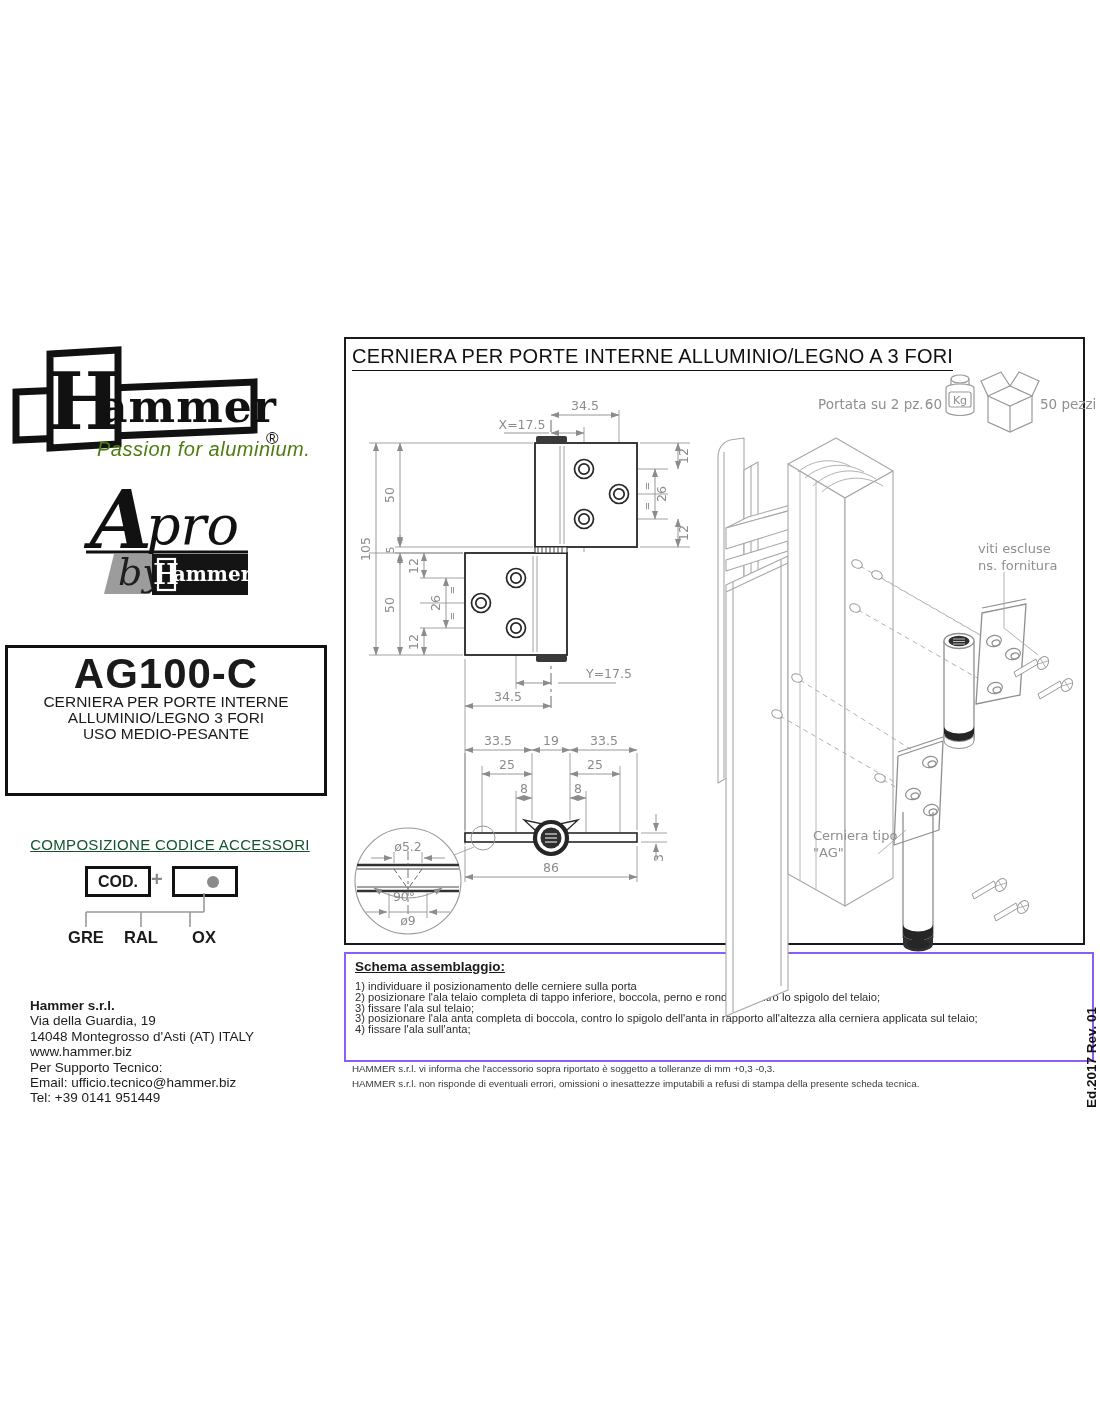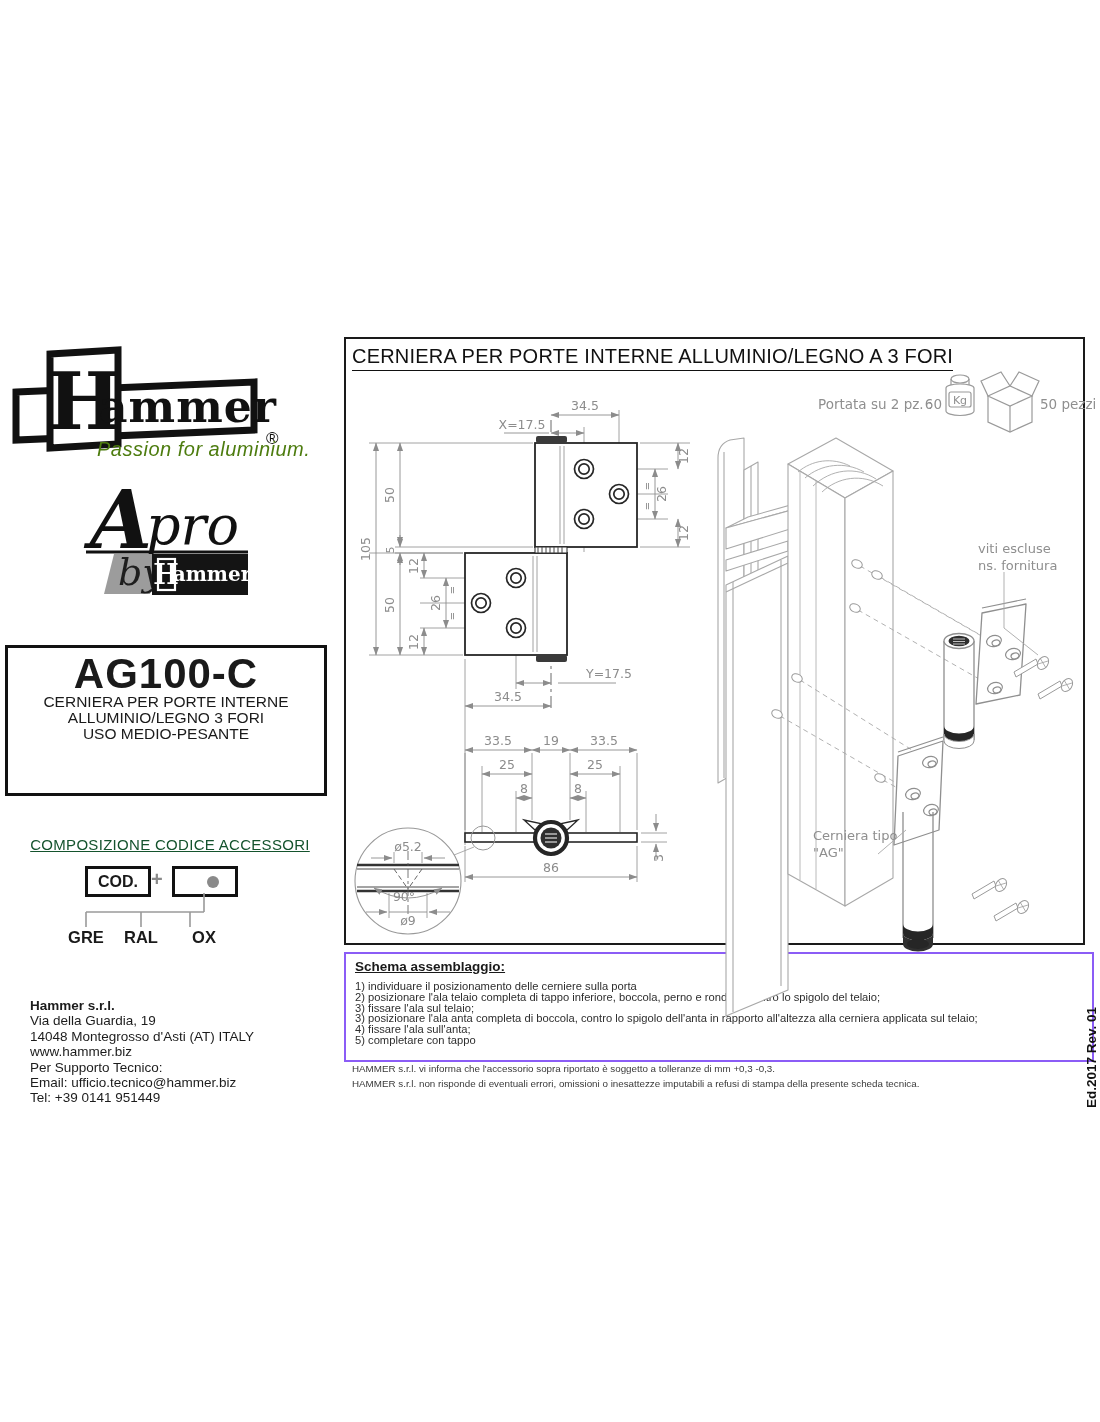--- a/index.html
+++ b/index.html
@@ -93,21 +93,20 @@
   <div class="abs main-box"></div>
   <div class="abs draw-title">CERNIERA PER PORTE INTERNE ALLUMINIO/LEGNO A 3 FORI</div>
 
   <div class="abs schema-box">
     <div class="schema-title">Schema assemblaggio:</div>
     <div class="step">1) individuare il posizionamento delle cerniere sulla porta</div>
     <div class="step">2) posizionare l'ala telaio completa di tappo inferiore, boccola, perno e rondella contro lo spigolo del telaio;</div>
     <div class="step">3) fissare l'ala sul telaio;</div>
     <div class="step">3) posizionare l'ala anta completa di boccola, contro lo spigolo dell'anta in rapporto all'altezza alla cerniera applicata sul telaio;</div>
     <div class="step">4) fissare l'ala sull'anta;</div>
-    <div class="step">5) completare con tappo</div>
   </div>
 
   <div class="abs note" style="top:1063px;">HAMMER s.r.l. vi informa che l'accessorio sopra riportato è soggetto a tolleranze di mm +0,3 -0,3.</div>
   <div class="abs note" style="top:1078px;text-align:right;">HAMMER s.r.l. non risponde di eventuali errori, omissioni o inesattezze imputabili a refusi di stampa della presente scheda tecnica.</div>
   <div class="abs edition">Ed.2017 Rev. 01</div>
 
   <svg id="overlay" width="1100" height="1422" viewBox="0 0 1100 1422">
     <defs>
       <marker id="ar" viewBox="0 0 10 10" refX="9" refY="5" markerWidth="10" markerHeight="10" orient="auto-start-reverse">
         <path d="M0,1.6 L9.5,5 L0,8.4 Z" fill="#8c8c8c"></path>

